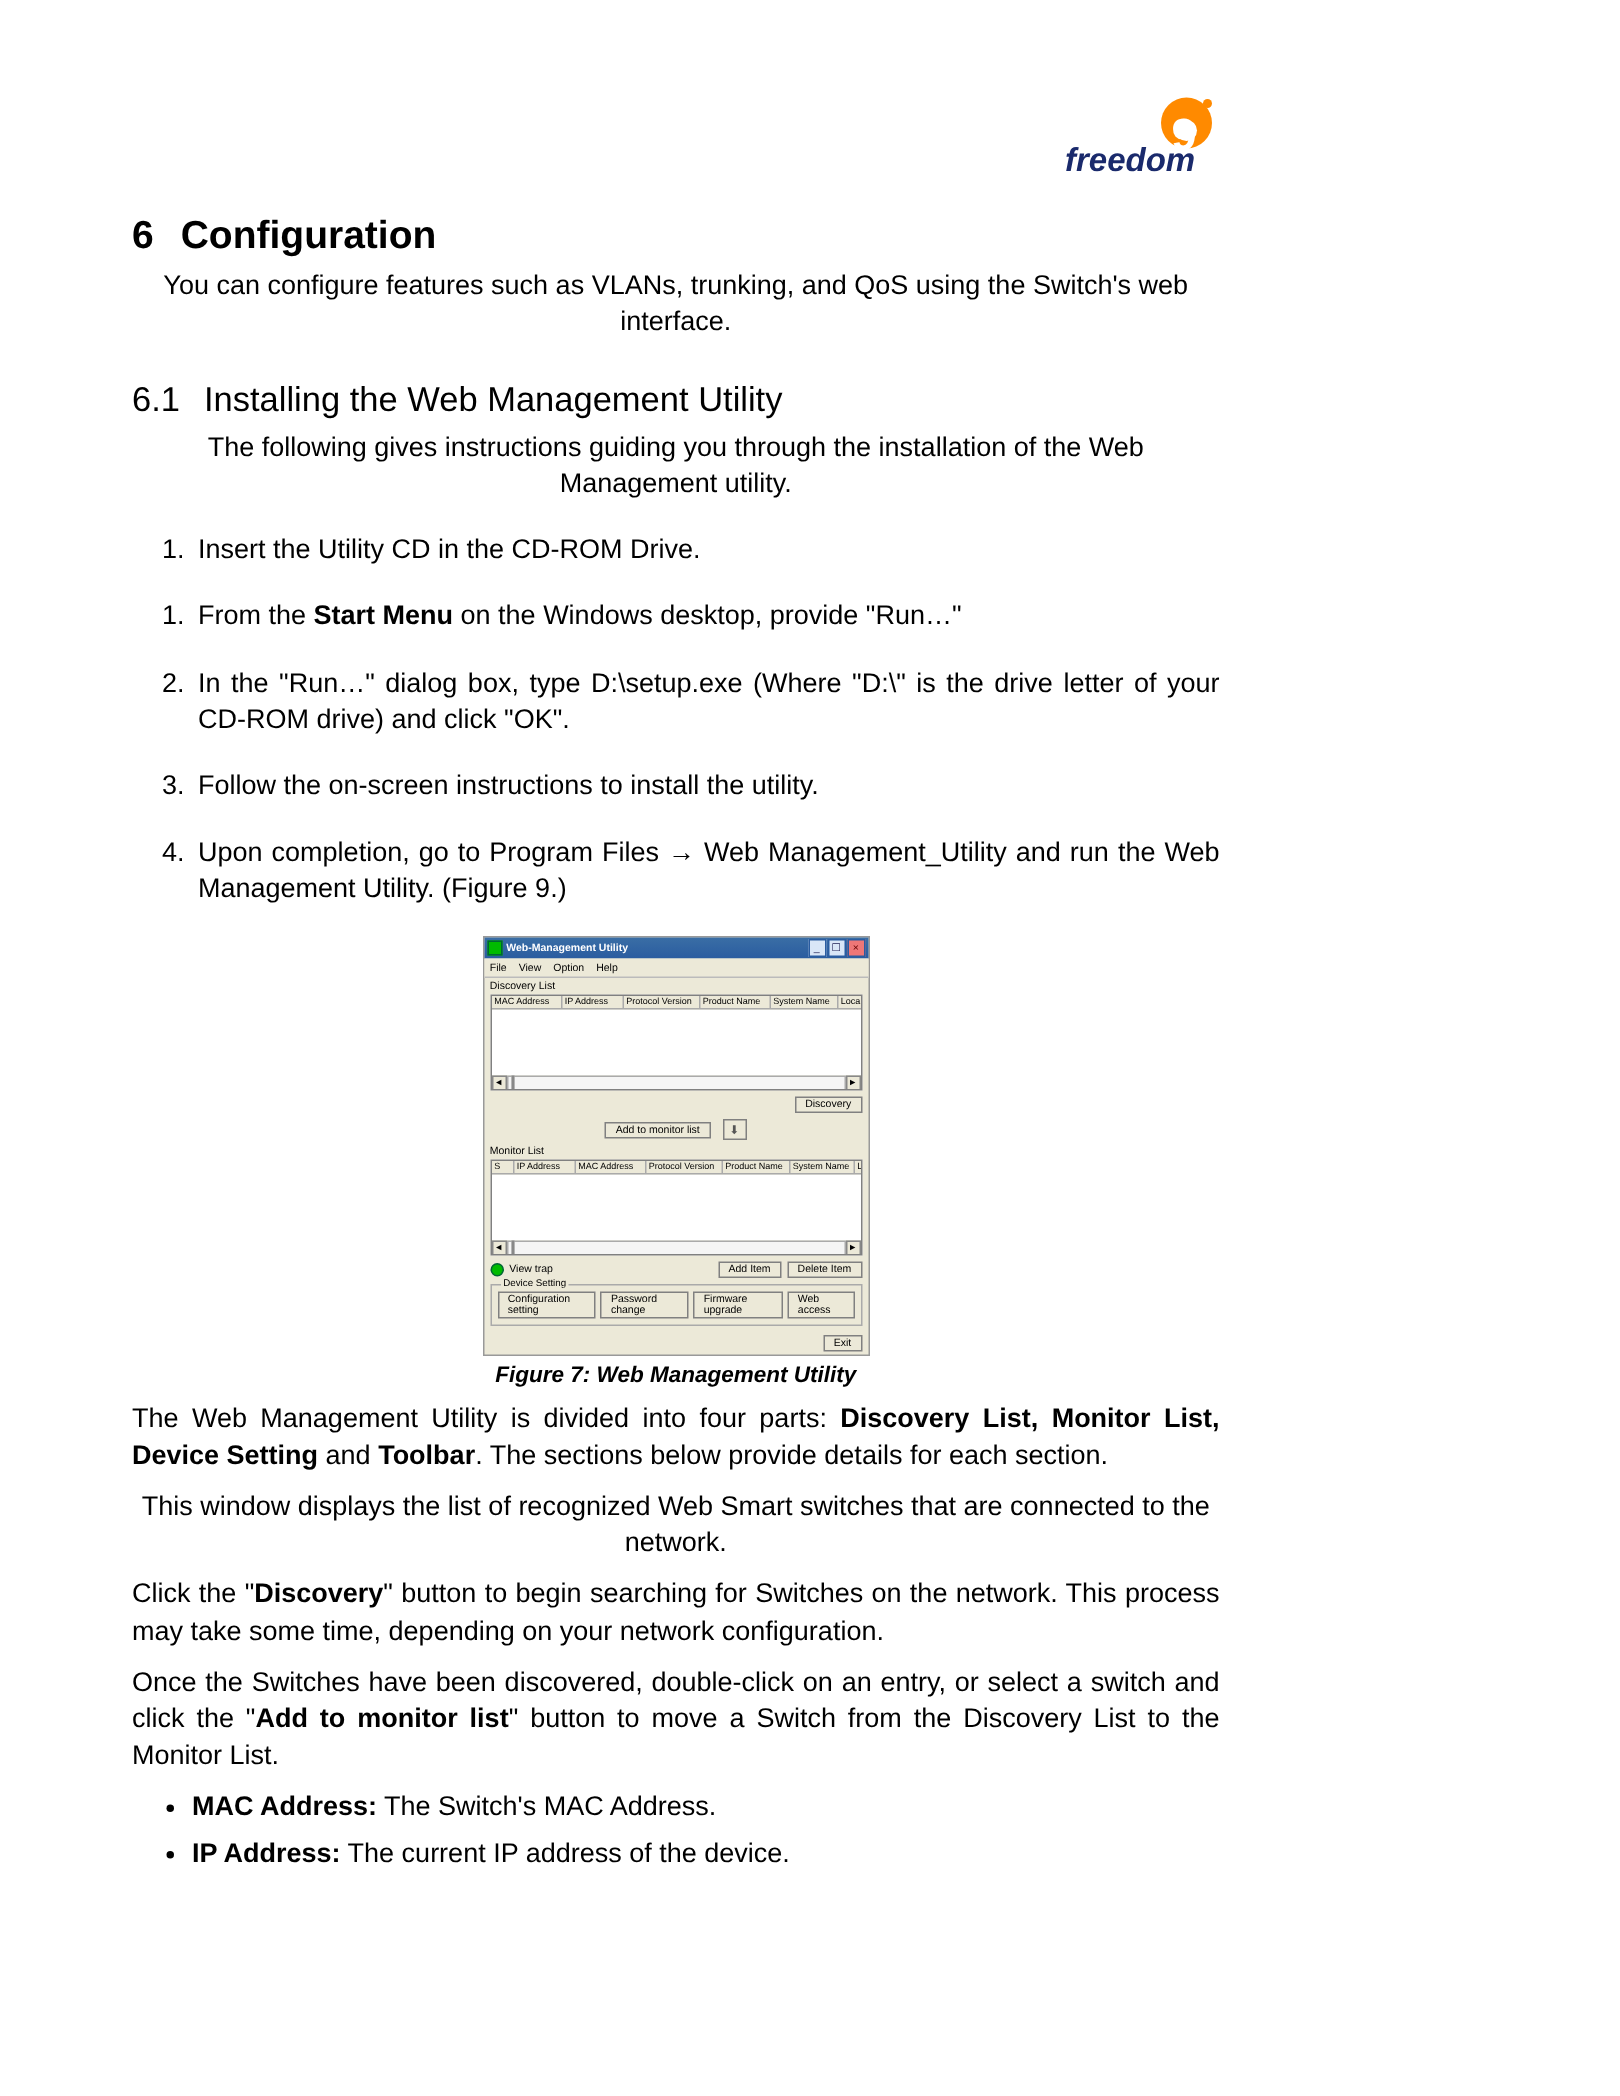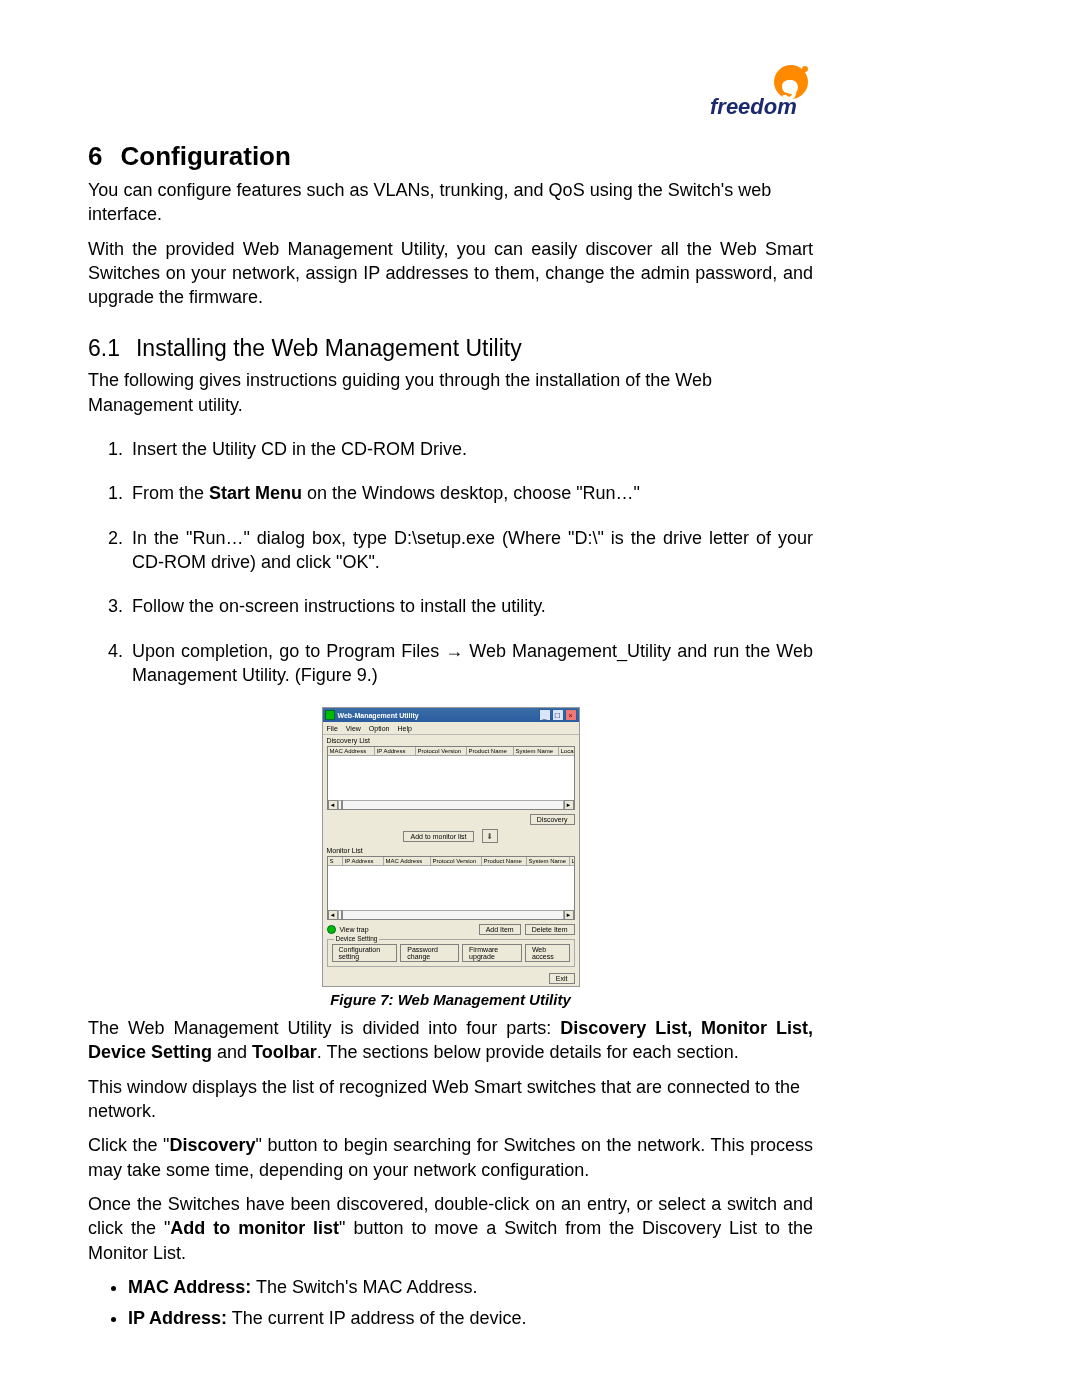--- a/index.html
+++ b/index.html
@@ -36,21 +36,21 @@
     font-weight: normal;
     margin: 26px 0 6px 0;
   }
   h2.subsection .num { margin-right: 16px; }
   p.body {
     font-size: 18px;
     line-height: 1.35;
     margin: 6px 0 10px 0;
     text-align: justify;
   }
-  p.body.nojust { text-align: left; }
+  p.body.nojust { text-align: center; }
   ol.steps {
     font-size: 18px;
     line-height: 1.35;
     padding-left: 40px;
     margin: 6px 0 10px 0;
   }
   ol.steps li { margin: 20px 0; text-align: justify; padding-left:4px;}
   ul.bullets {
     font-size: 18px;
     line-height: 1.4;
@@ -166,32 +166,31 @@
     </svg>
   </div>
 
   <div class="content">
 
     <h1 class="section">
       <span class="num">6</span><span>Configuration</span>
     </h1>
 
     <p class="body nojust">You can configure features such as VLANs, trunking, and QoS using the Switch's web interface.</p>
-    <p class="body">With the provided Web Management Utility, you can easily discover all the Web Smart Switches on your network, assign IP addresses to them, change the admin password, and upgrade the firmware.</p>
 
     <h2 class="subsection">
       <span class="num">6.1</span><span>Installing the Web Management Utility</span>
     </h2>
 
     <p class="body nojust">The following gives instructions guiding you through the installation of the Web Management utility.</p>
 
     <ol class="steps">
       <li value="1">Insert the Utility CD in the CD-ROM Drive.</li>
       <li value="1">
-        <span>From the </span><span class="bold">Start Menu</span><span> on the Windows desktop, choose "Run…"</span>
+        <span>From the </span><span class="bold">Start Menu</span><span> on the Windows desktop, provide "Run…"</span>
       </li>
       <li value="2">In the "Run…" dialog box, type D:\setup.exe (Where "D:\" is the drive letter of your CD-ROM drive) and click "OK".</li>
       <li value="3">Follow the on-screen instructions to install the utility.</li>
       <li value="4">Upon completion, go to Program Files → Web Management_Utility and run the Web Management Utility. (Figure 9.)</li>
     </ol>
 
     <div class="fig-wrap">
       <div class="win">
         <div class="titlebar">
           <div class="t-left">

